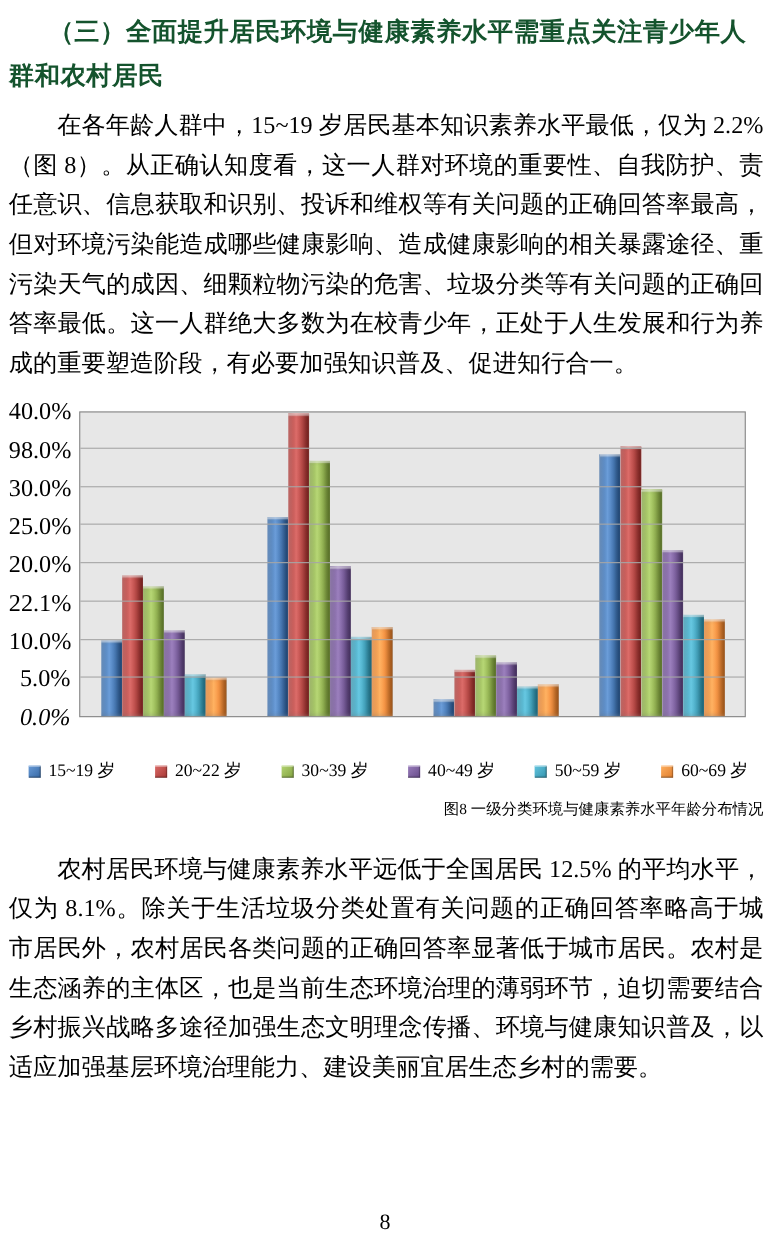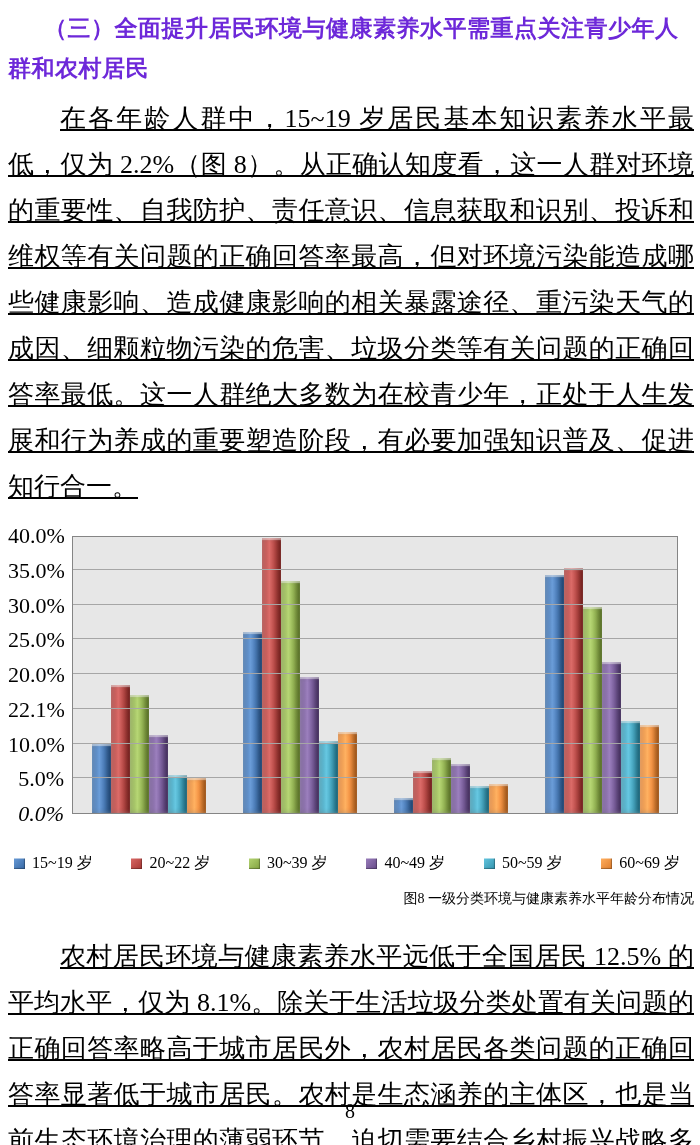--- a/index.html
+++ b/index.html
@@ -16,25 +16,24 @@
   .heading {
     font-family:"Liberation Sans", sans-serif;
     font-weight:bold;
     font-size:23px;
     line-height:40px;
     text-indent:36px;
     margin-bottom:8px;
     letter-spacing:0.5px;
   }
   .para {
-    font-size:26px;
-    line-height:46px;
+    font-size:22px;
+    line-height:36px;
     text-align:justify;
     text-indent:2em;
-    text-decoration:underline;
   }
   .figure { position:relative; margin-top:16px; }
   .chart { position:relative; height:352px; }
   .plot {
     position:absolute; left:64px; top:10px;
     width:606px; height:278px;
     background:#e7e7e7;
     border:1px solid #858585;
   }
   .gridline {
@@ -63,21 +62,21 @@
   }
   .xlabels {
     position:absolute; left:64px; width:606px; top:296px;
     display:flex;
   }
   .xlabel {
     width:25%; text-align:center;
     font-size:19px; line-height:24px;
   }
   .legend {
-    position:absolute; left:6px; right:14px; top:328px;
+    position:absolute; left:18px; right:14px; top:328px;
     display:flex; justify-content:space-between; align-items:flex-end;
   }
   .legend-item { display:flex; align-items:center; gap:7px; }
   .swatch {
     width:11px; height:11px; display:inline-block;
     box-shadow: inset 0 1px 0 rgba(255,255,255,0.5), inset -1px -1px 1px rgba(0,0,0,0.3);
   }
   .legend-label { font-size:16px; line-height:18px; }
   .caption {
     text-align:right; font-size:14px; line-height:26px;
@@ -87,29 +86,29 @@
   .page-number {
     position:absolute; bottom:22px; left:0; right:0;
     text-align:center; font-size:20px;
   }
 </style>
 </head>
 <body>
 
 <div class="page">
 
-  <h2 class="heading" style="color: #6d28d9;">（三）全面提升居民环境与健康素养水平需重点关注青少年人群和农村居民</h2>
+  <h2 class="heading" style="color: #14532d;">（三）全面提升居民环境与健康素养水平需重点关注青少年人群和农村居民</h2>
 
   <p class="para">在各年龄人群中，15~19 岁居民基本知识素养水平最低，仅为 2.2%（图 8）。从正确认知度看，这一人群对环境的重要性、自我防护、责任意识、信息获取和识别、投诉和维权等有关问题的正确回答率最高，但对环境污染能造成哪些健康影响、造成健康影响的相关暴露途径、重污染天气的成因、细颗粒物污染的危害、垃圾分类等有关问题的正确回答率最低。这一人群绝大多数为在校青少年，正处于人生发展和行为养成的重要塑造阶段，有必要加强知识普及、促进知行合一。</p>
 
   <div class="figure">
     <div class="chart">
       <div class="ylabels">
           <div class="ylabel" style="top: 0px;">40.0%</div>
-          <div class="ylabel" style="top: 34.75px;">35.0%</div>
+          <div class="ylabel" style="top: 34.75px;">98.0%</div>
           <div class="ylabel" style="top: 69.5px;">30.0%</div>
           <div class="ylabel" style="top: 104.25px;">25.0%</div>
           <div class="ylabel" style="top: 139px;">20.0%</div>
           <div class="ylabel" style="top: 173.75px;">22.1%</div>
           <div class="ylabel" style="top: 208.5px;">10.0%</div>
           <div class="ylabel" style="top: 243.25px;">5.0%</div>
           <div class="ylabel" style="top: 278px; font-style: italic;">0.0%</div>
         </div>
       <div class="plot" style="background: rgb(231, 231, 231);">
         <div class="groups">

